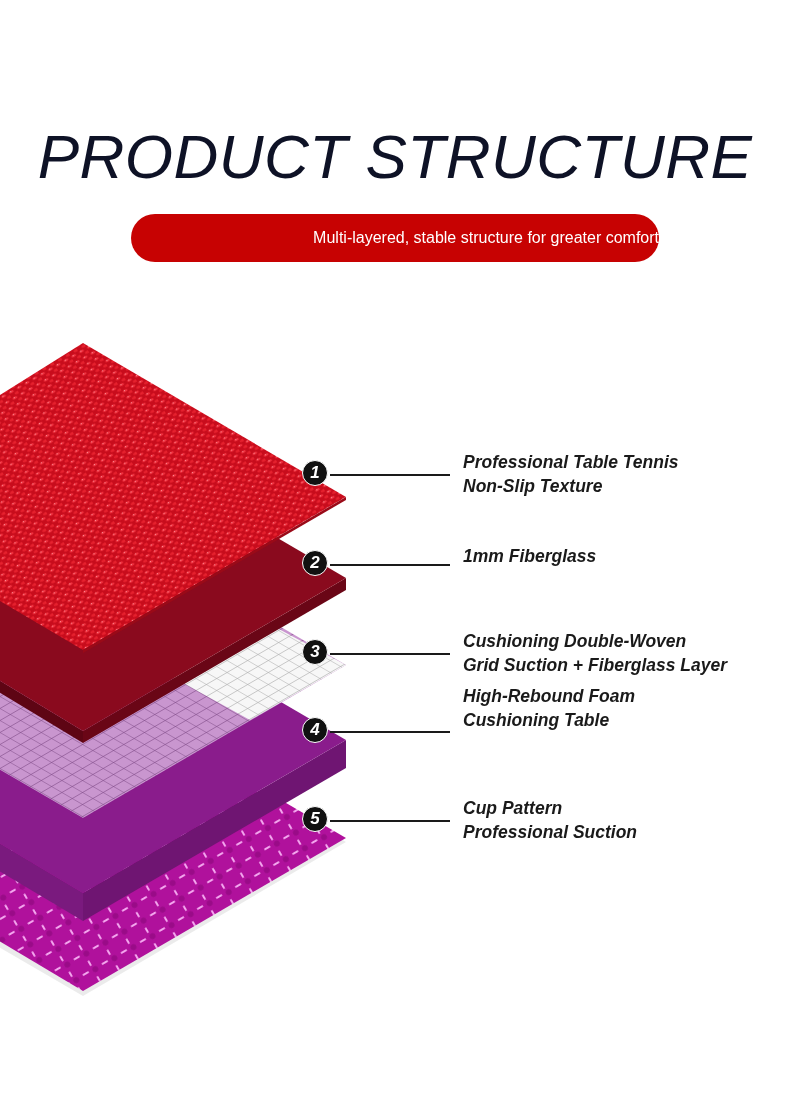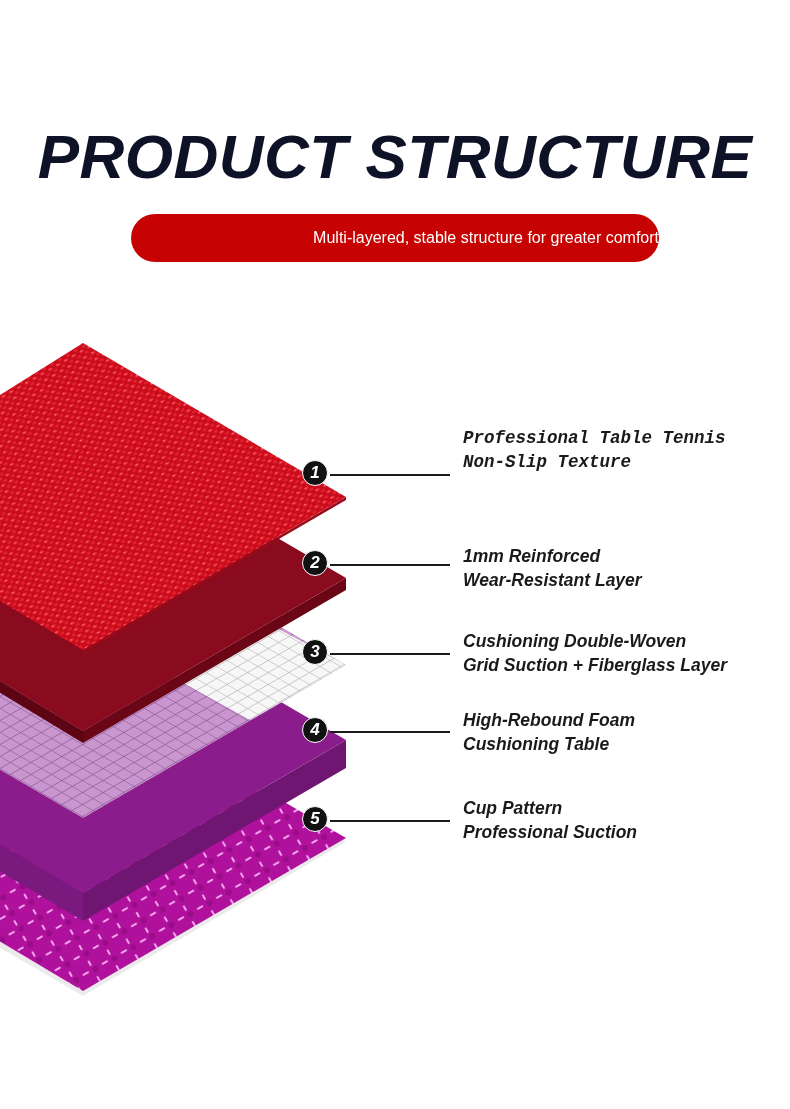--- a/index.html
+++ b/index.html
@@ -1,17 +1,17 @@
 <!DOCTYPE html>
 <html><head>
 <meta charset="utf-8">
 <style>
   html,body{margin:0;padding:0;background:#ffffff;}
   body{width:790px;height:1109px;position:relative;overflow:hidden;font-family:"Liberation Sans",sans-serif;}
-  .title{position:absolute;left:0;top:122px;width:790px;text-align:center;font-size:62px;font-weight:bold;font-style:italic;color:#0e1226;letter-spacing:0.5px;line-height:70px;}
+  .title{position:absolute;left:0;top:122px;width:790px;text-align:center;font-size:62px;font-weight:normal;font-style:italic;color:#0e1226;letter-spacing:0.5px;line-height:70px;}
   .badge{position:absolute;left:131px;top:214px;width:528px;height:48px;border-radius:24px;background:#c70202;color:#ffffff;font-size:16px;line-height:48px;text-align:right;}
   .stack{position:absolute;left:0;top:0;}
   .callout{position:absolute;left:0;top:0;width:790px;height:1109px;pointer-events:none;}
   .num{position:absolute;width:24px;height:24px;border-radius:50%;background:#111111;color:#ffffff;font-weight:bold;font-style:italic;font-size:17px;line-height:24px;text-align:center;border:1.5px solid #ffffff;box-sizing:content-box;pointer-events:auto;}
   .line{position:absolute;height:2px;background:#1a1a1a;}
   .label{position:absolute;left:463px;font-weight:bold;font-style:italic;font-size:17.5px;line-height:24px;color:#1a1a1a;}
   .label span{display:block;}
 </style>
 </head>
 <body>
@@ -72,42 +72,41 @@
   <g>
     <polygon points="-120,470 83,343 346,497 83,650 -120,530" fill="url(#weave)"></polygon>
     <polygon points="346,497 346,500 83,653 83,650" fill="#9a0a18"></polygon>
   </g>
 </svg>
 
 <div class="callout">
 
   <div class="num" style="left:302px;top:460px;">1</div>
   <div class="line" style="left:330px;top:474px;width:120px;"></div>
-  <div class="label" style="top:426px;font-family:Liberation Mono, monospace;">
+  <div class="label" style="top:450px;">
     <span>Professional Table Tennis</span>
     <span>Non-Slip Texture</span>
   </div>
 
   <div class="num" style="left:302px;top:550px;">2</div>
   <div class="line" style="left:330px;top:564px;width:120px;"></div>
   <div class="label" style="top:544px;">
-    <span>1mm Reinforced</span>
-    <span>Wear-Resistant Layer</span>
+    <span>1mm Fiberglass</span>
   </div>
 
   <div class="num" style="left:302px;top:639px;">3</div>
   <div class="line" style="left:330px;top:653px;width:120px;"></div>
   <div class="label" style="top:629px;">
     <span>Cushioning Double-Woven</span>
     <span>Grid Suction + Fiberglass Layer</span>
   </div>
 
   <div class="num" style="left:302px;top:717px;">4</div>
   <div class="line" style="left:330px;top:731px;width:120px;"></div>
-  <div class="label" style="top:708px;">
+  <div class="label" style="top:684px;">
     <span>High-Rebound Foam</span>
     <span>Cushioning Table</span>
   </div>
 
   <div class="num" style="left:302px;top:806px;">5</div>
   <div class="line" style="left:330px;top:820px;width:120px;"></div>
   <div class="label" style="top:796px;">
     <span>Cup Pattern</span>
     <span>Professional Suction</span>
   </div>

